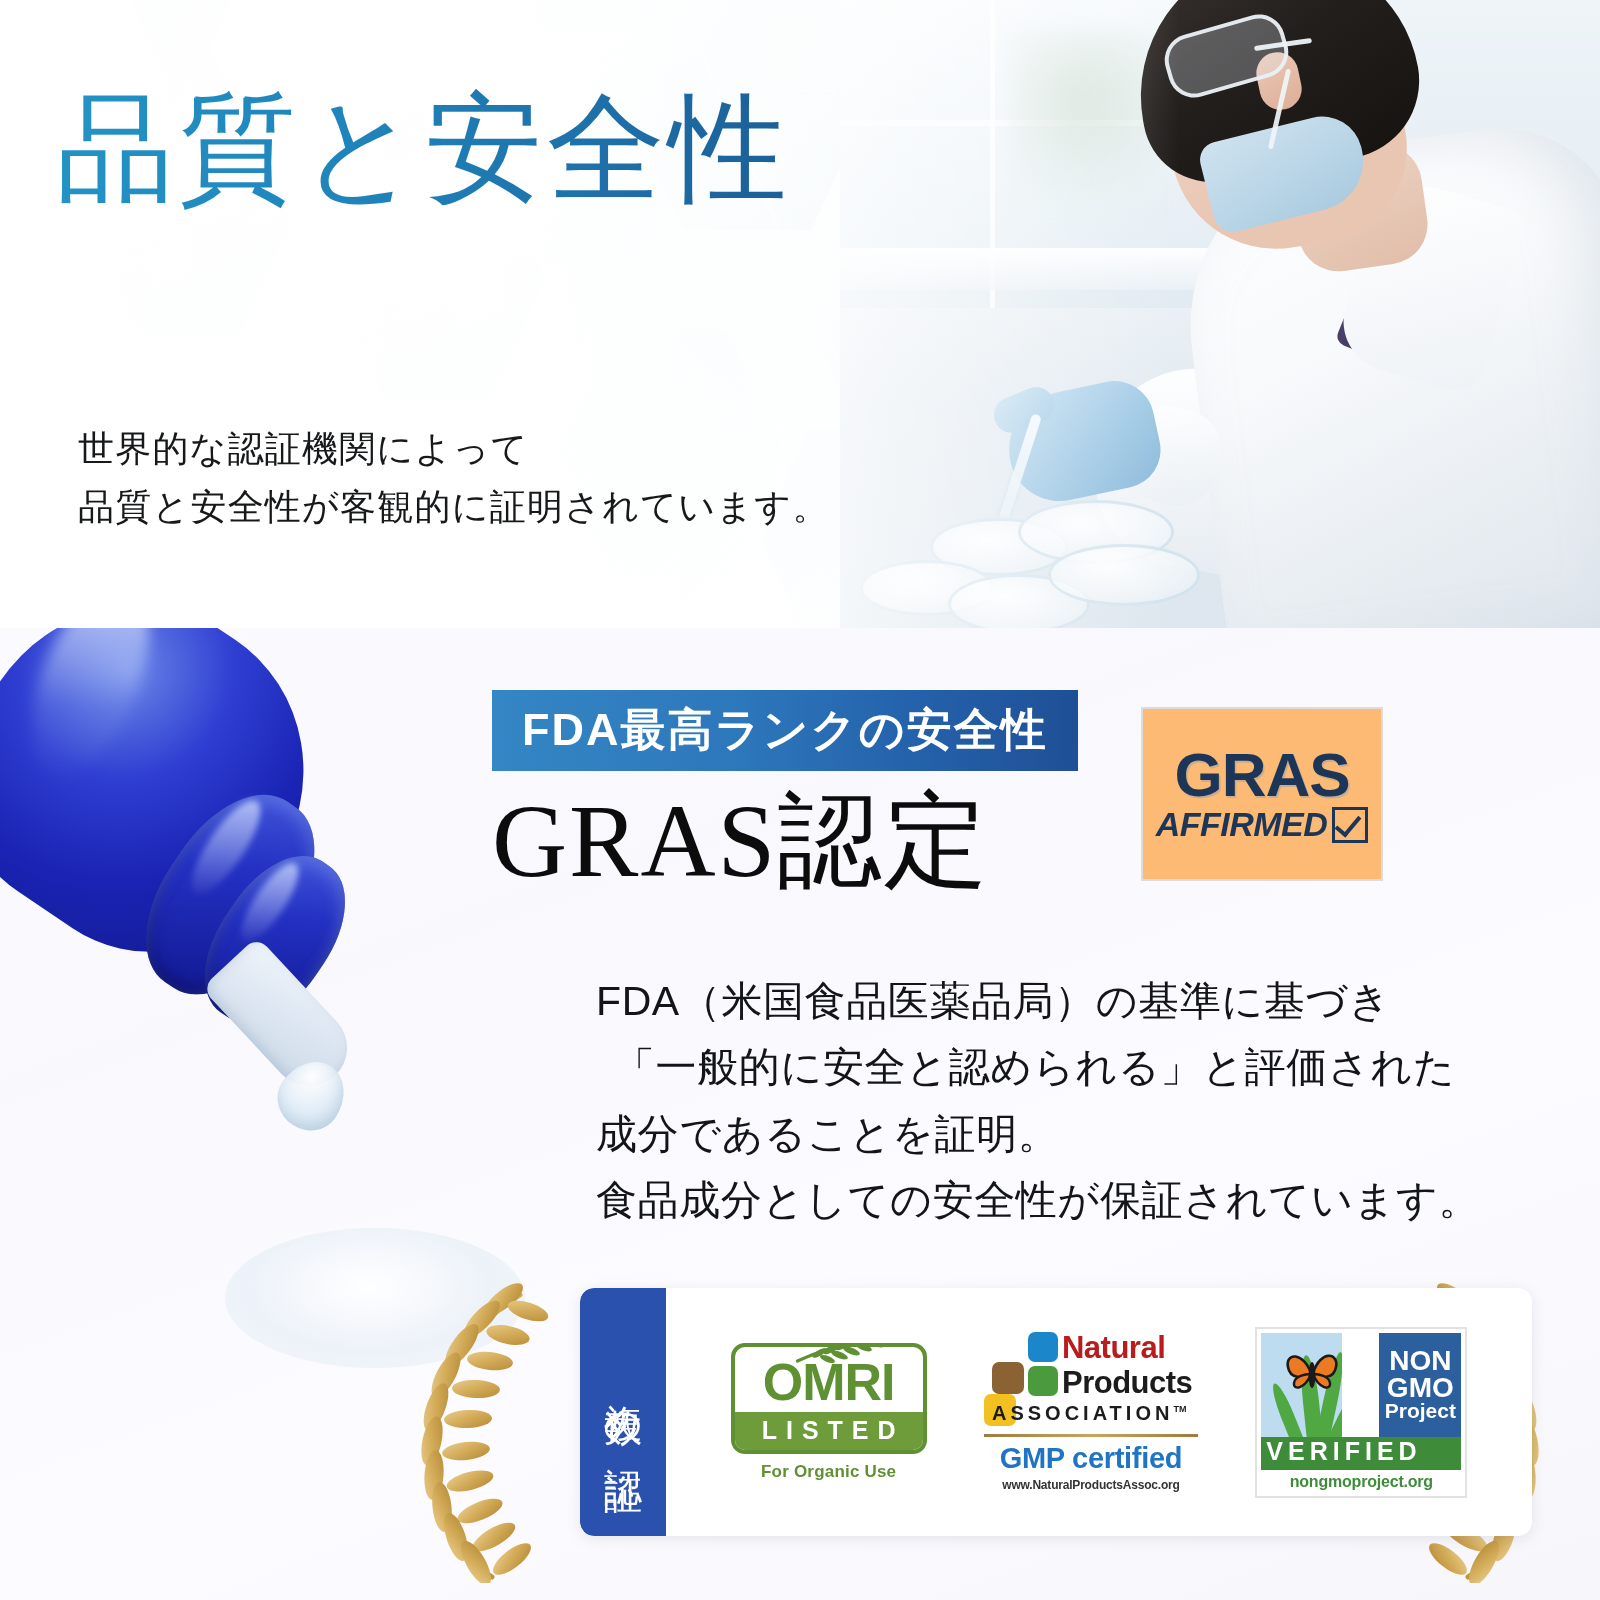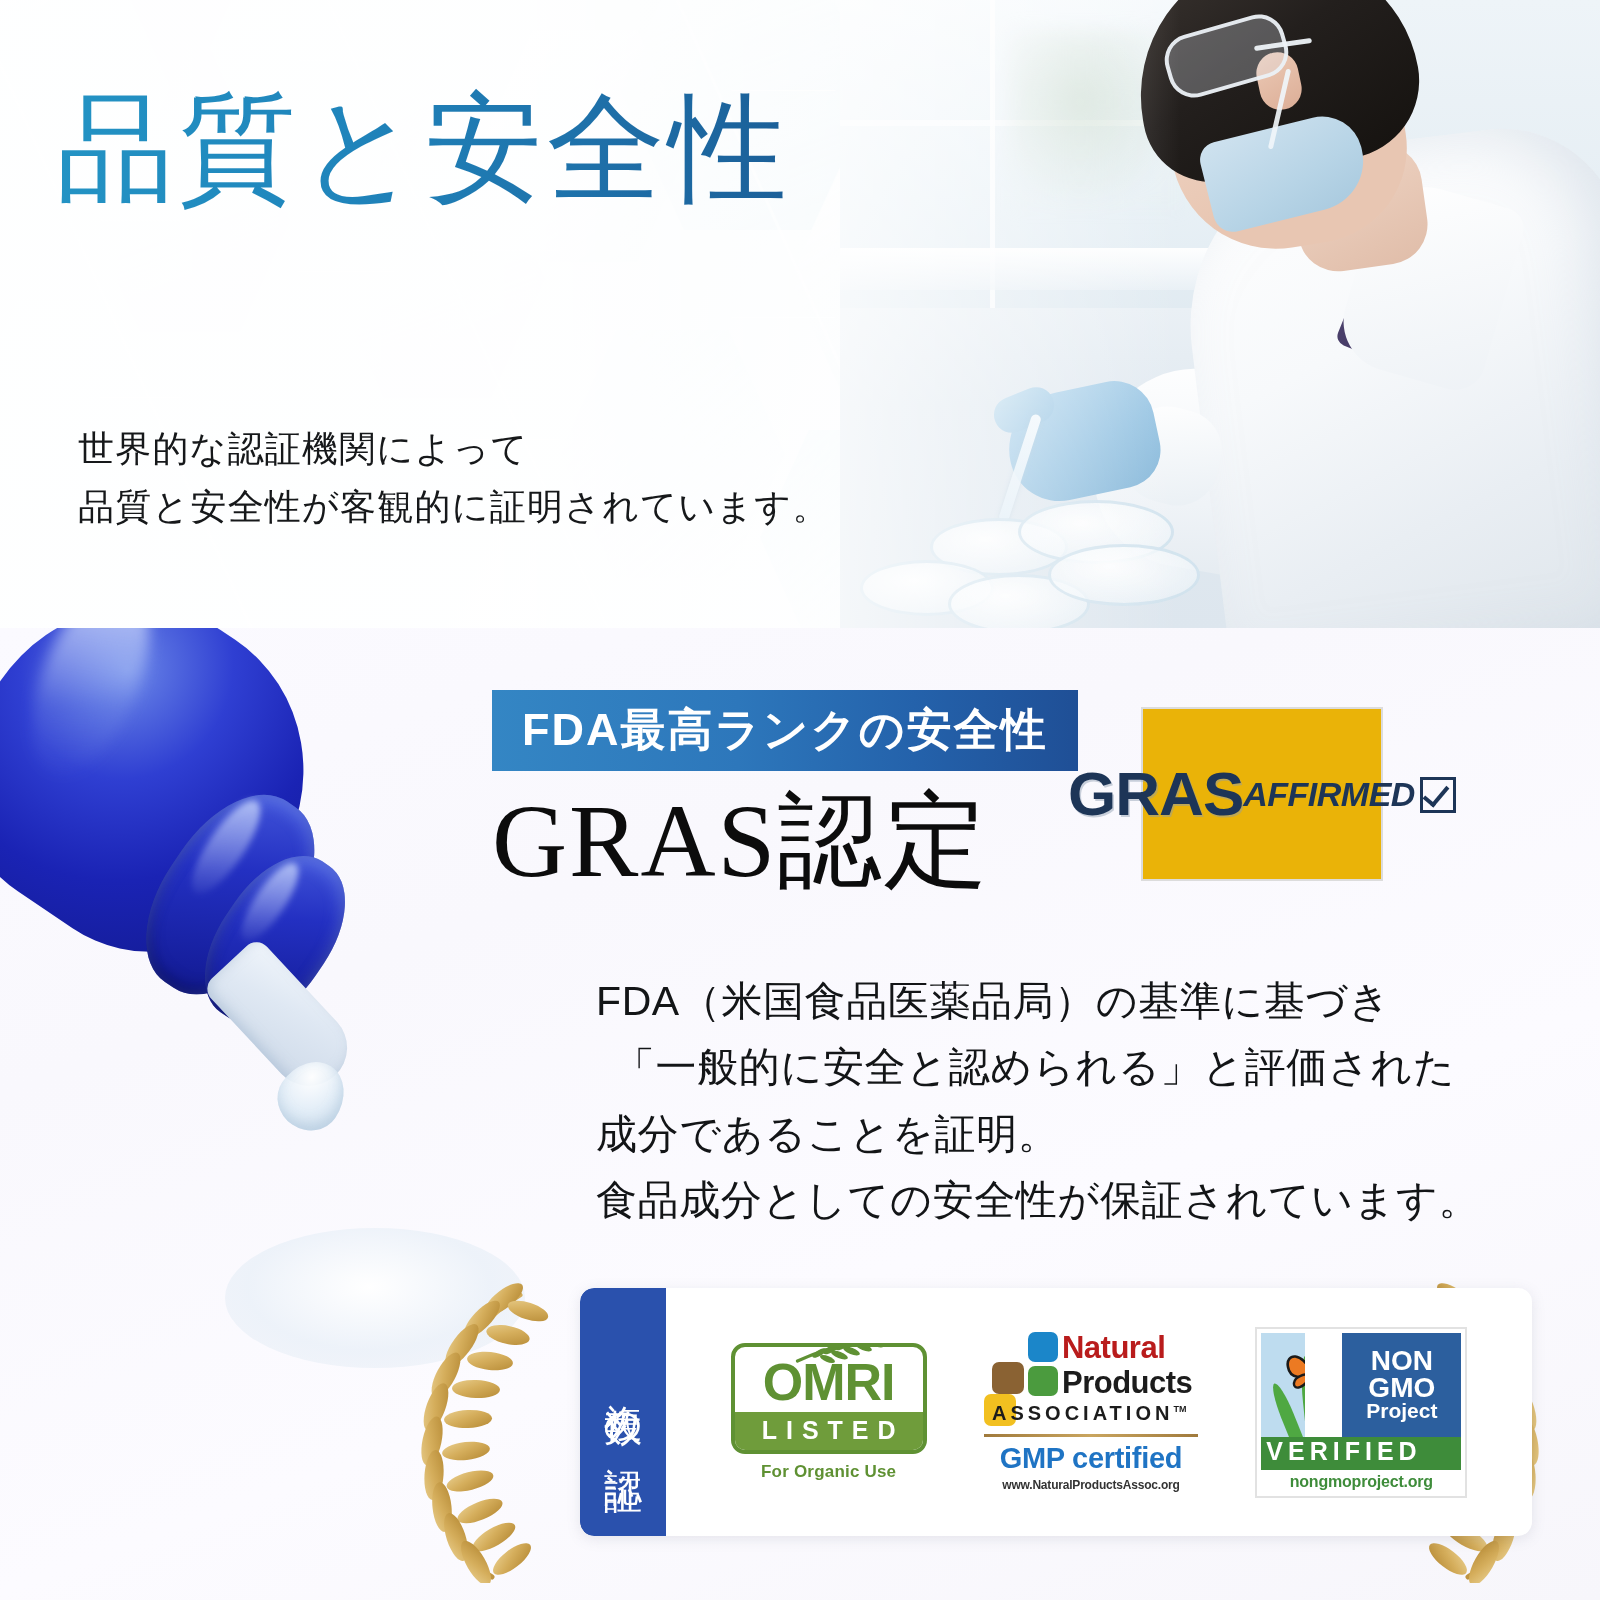--- a/index.html
+++ b/index.html
@@ -230,22 +230,22 @@
   }
   .gras-title{
     font-family:"Liberation Serif","DejaVu Serif",serif;
     font-size:104px;line-height:1.08;color:#0c0c0c;letter-spacing:2px;
     margin-top:14px;white-space:nowrap;font-weight:400;
   }
 
   
   .gras-logo{
     position:absolute;left:1141px;top:707px;width:238px;height:170px;
-    background:#eab308;border:2px solid #dcdcdc;z-index:5;
-    display:flex;flex-direction:row;align-items:center;justify-content:center;
+    background:#fdba74;border:2px solid #dcdcdc;z-index:5;
+    display:flex;flex-direction:column;align-items:center;justify-content:center;
   }
   .gl-main{
     font-family:"Liberation Sans","DejaVu Sans",sans-serif;
     font-size:62px;font-weight:bold;color:#1d3557;letter-spacing:-1px;line-height:.96;
     text-shadow:1.5px 1.5px 0 rgba(140,155,175,.45);
   }
   .gl-sub-row{display:flex;align-items:flex-start;gap:5px;margin-top:2px;}
   .gl-sub{
     font-size:34px;font-weight:bold;font-style:italic;color:#1d3557;letter-spacing:-.5px;line-height:1;
   }
@@ -317,21 +317,21 @@
 
   
   .gmo{width:200px;border:2px solid #e2e2e2;background:#fff;padding:4px;}
   .gmo-top{display:flex;height:104px;}
   .gmo-left{
     flex:1;background:#bedcef;position:relative;overflow:hidden;
   }
   .blade{position:absolute;background:#4fa842;border-radius:50% 50% 0 0;}
   .bfly{position:absolute;}
   .gmo-right{
-    width:119px;background:#2c5f9e;color:#fff;
+    width:82px;background:#2c5f9e;color:#fff;
     display:flex;flex-direction:column;align-items:center;justify-content:center;line-height:.97;margin-left:37px;
   }
   .gmo-non{font-size:28px;font-weight:bold;letter-spacing:0;}
   .gmo-gmo{font-size:28px;font-weight:bold;letter-spacing:0;}
   .gmo-proj{font-size:21px;font-weight:600;letter-spacing:0;}
   .gmo-ver{
     background:#3e8c3a;color:#fff;font-size:25px;font-weight:bold;
     letter-spacing:5px;text-align:left;padding:2px 0 6px 5px;line-height:1;
   }
   .gmo-url{font-size:16px;color:#3e8c3a;font-weight:bold;text-align:center;padding:3px 0 1px;letter-spacing:-.2px;}

